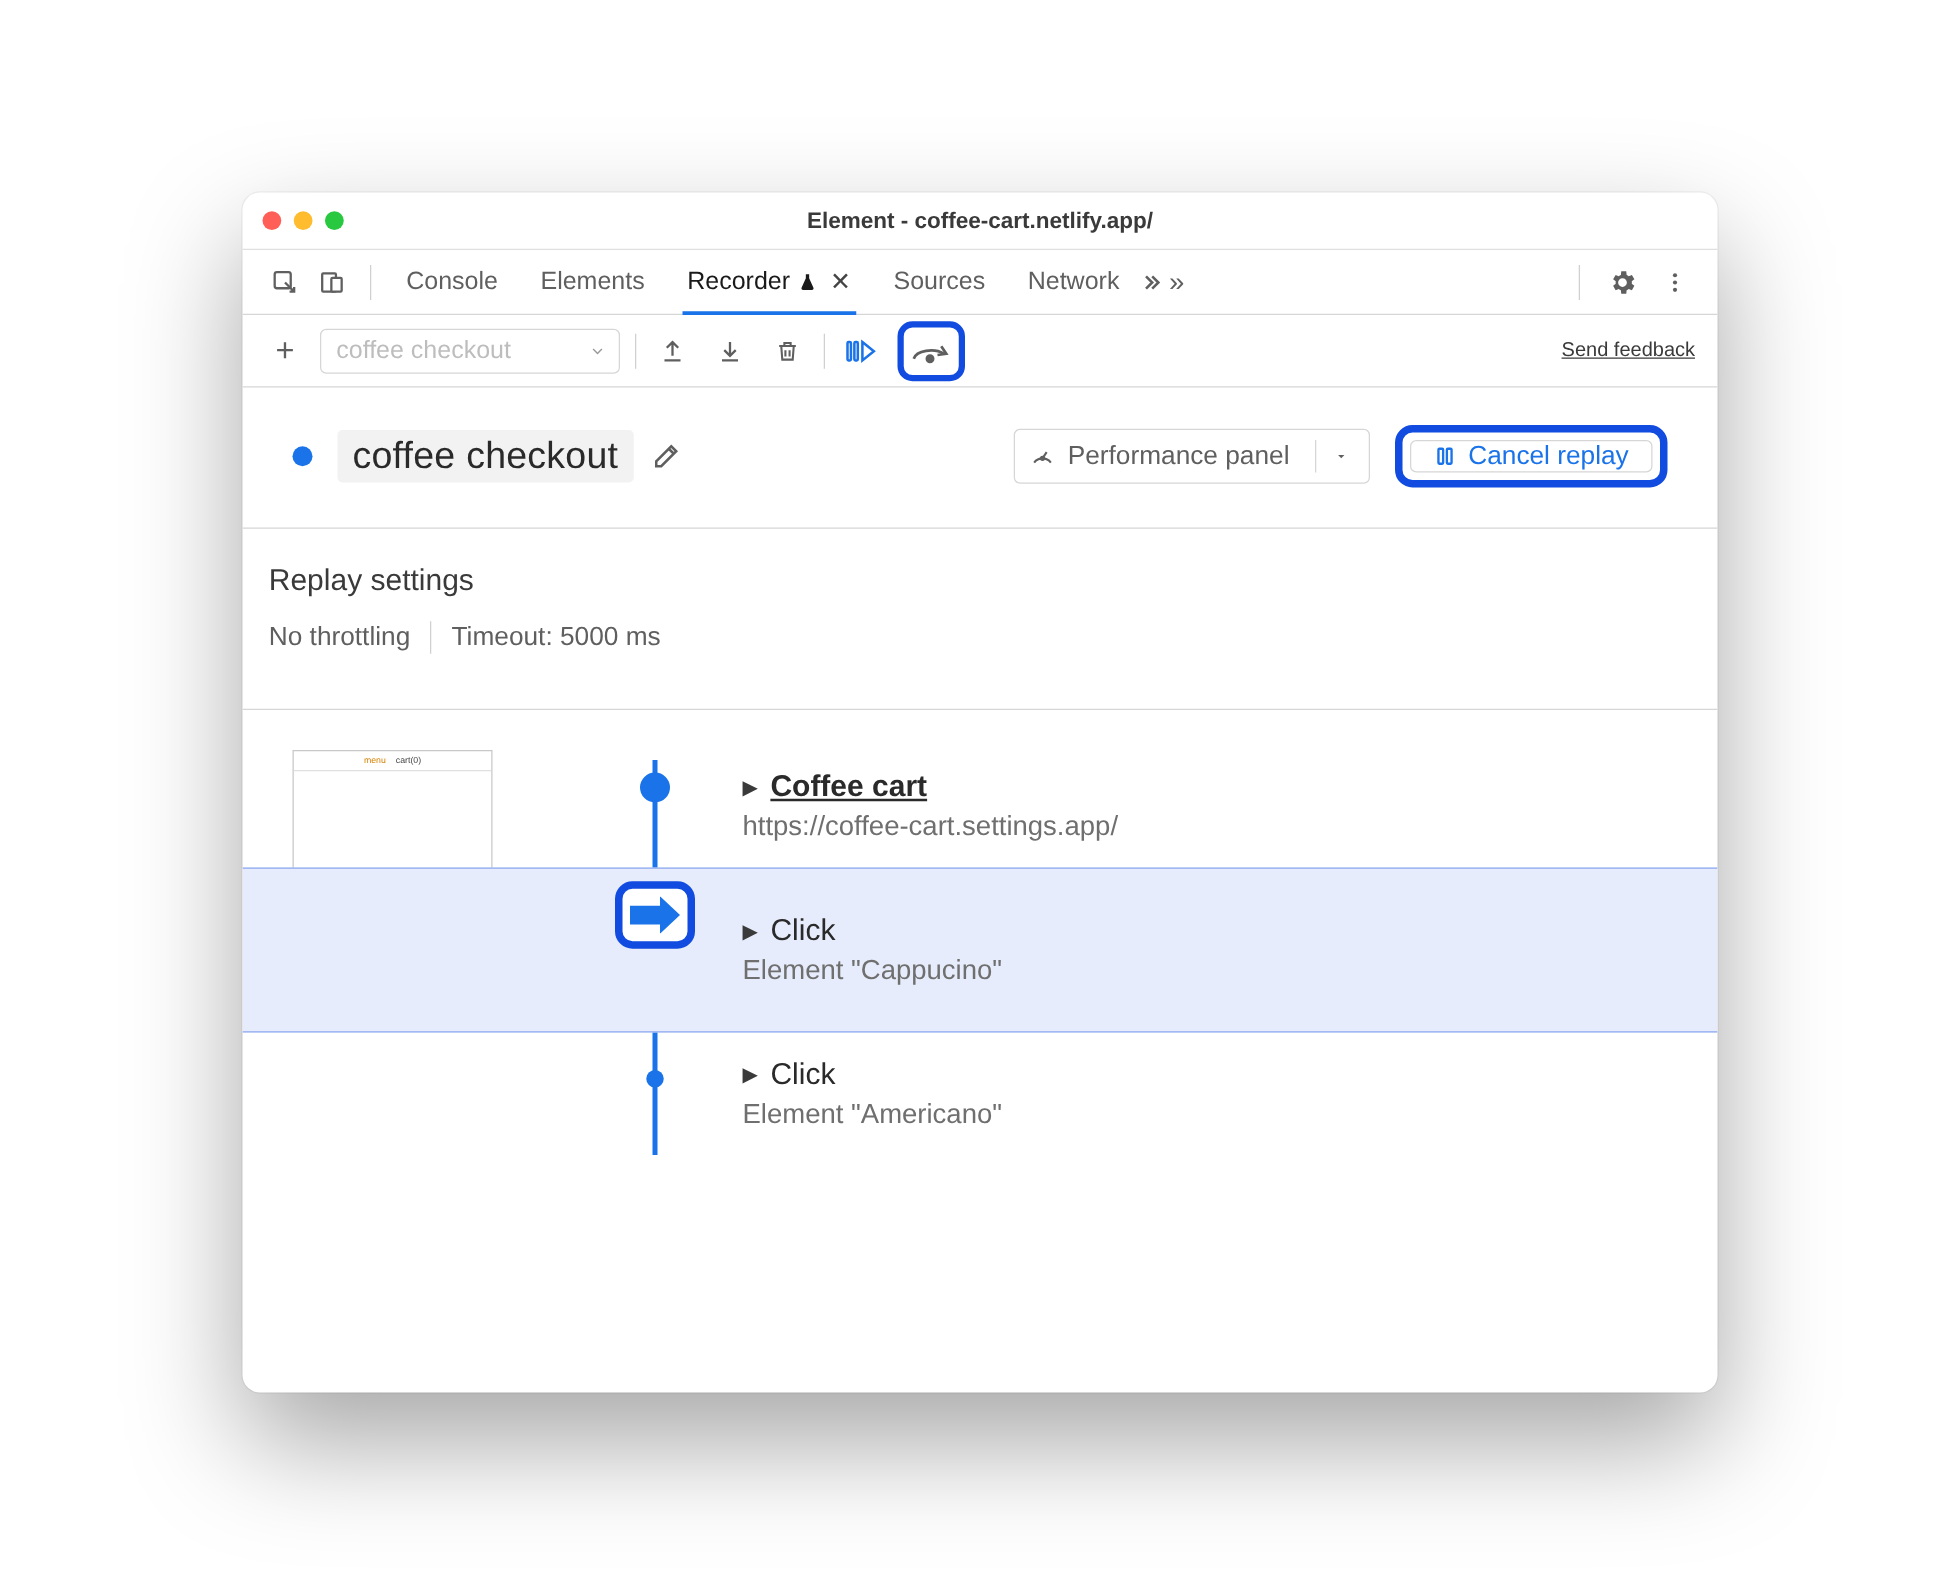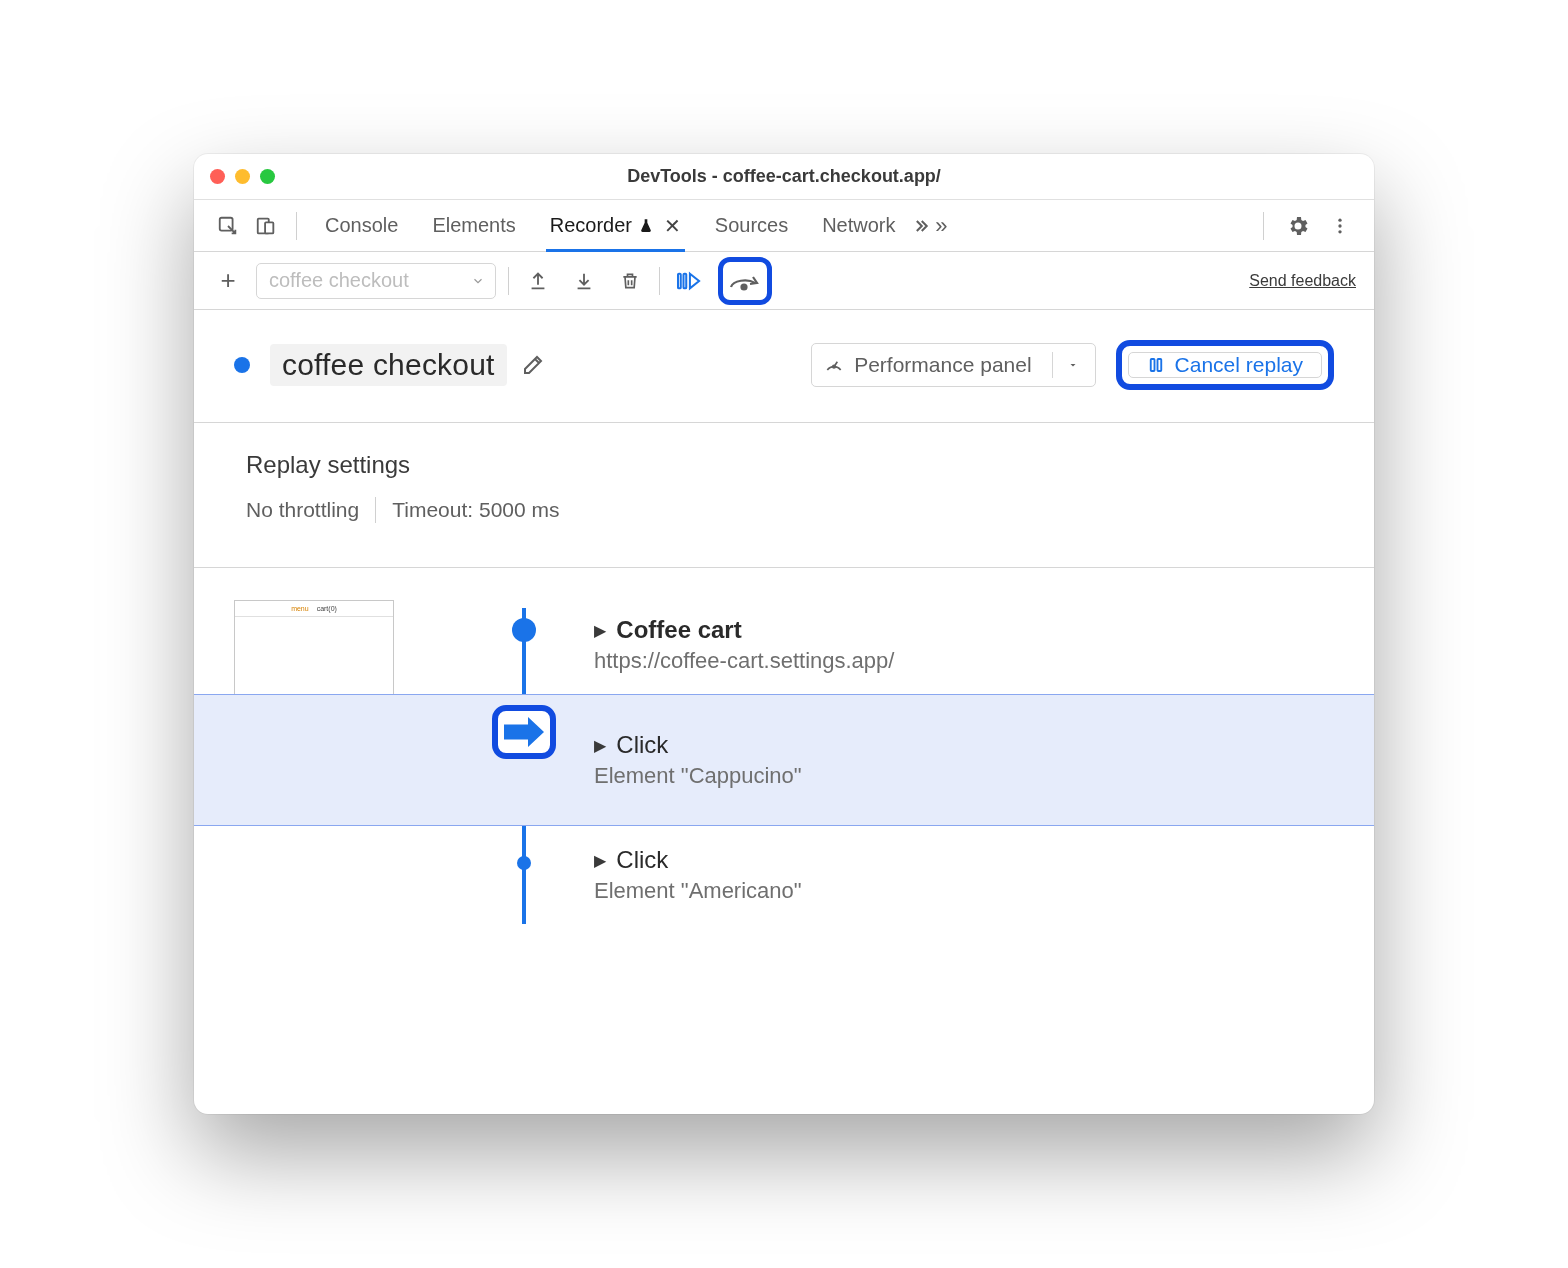--- a/index.html
+++ b/index.html
@@ -98,21 +98,21 @@
     .cancel-wrap {
       border:6px solid #114be0; border-radius:14px; padding:6px;
     }
     .cancel-btn {
       border:1px solid #d6d6d6; border-radius:5px; height:26px; padding:0 18px;
       display:flex; align-items:center; gap:10px; color:#1a73e8; font-size:21px; font-weight:500;
       background:#fff;
     }
     
     .settings {
-      display:flex; padding: 28px 40px 44px 52px; border-bottom:1px solid #d6d6d6;
+      display:flex; padding: 28px 40px 44px 21px; border-bottom:1px solid #d6d6d6;
     }
     .settings .col { display:flex; flex-direction:column; gap:18px; }
     .settings .col.left { flex:1; }
     .settings h3 { font-size:24px; color:#3a3a3a; font-weight:400; }
     .settings .vals { display:flex; align-items:center; gap:16px; color:#5f5f5f; font-size:21px; }
     .settings .vsep { width:1px; height:26px; background:#d0d0d0; }
     
     .steps { position:relative; padding: 28px 0 0 0; }
     .thumb {
       position:absolute; left:40px; top:32px; width:160px; height:200px;
@@ -128,42 +128,42 @@
     .marker.arrow-wrap {
       left:298px; top:10px;
       border:6px solid #114be0; border-radius:14px; padding:6px; background:#fff;
     }
     .arrow-shape {
       width:40px; height:30px; background:#1a73e8;
       clip-path: polygon(0 25%, 60% 25%, 60% 0, 100% 50%, 60% 100%, 60% 75%, 0 75%);
     }
     .step .tri { color:#3a3a3a; margin-right:10px; display:inline-block; transform: translateY(-2px);}
     .step .title-l { font-size:24px; color:#2a2a2a; }
-    .step .title-l.bold { font-weight:700; }
+    .step .title-l.bold { font-weight:700;text-decoration:underline; }
     .step .sub { font-size:22px; color:#6f6f6f; margin-top:4px; }
     .step.highlighted {
       background:#e6ecfb;
       border-top:1px solid #8aa7f0;
       border-bottom:1px solid #8aa7f0;
       padding-top:36px; padding-bottom:36px;
     }
     svg { display:block; }
   </style>
 </head>
 <body>
 
 <div class="window">
 
   <div class="titlebar">
     <div class="traffic">
       <div class="dot red"></div>
       <div class="dot yellow"></div>
       <div class="dot green"></div>
     </div>
-    <div class="title">DevTools - coffee-cart.checkout.app/</div>
+    <div class="title">Element - coffee-cart.netlify.app/</div>
   </div>
 
   <div class="tabbar">
     <div class="icon-btn">
       <svg width="22" height="22" viewBox="0 0 24 24" fill="none" stroke="currentColor" stroke-width="2">
           <rect x="3" y="3" width="14" height="14" rx="2"></rect>
           <path d="M12 12 L20 20 M16 20 L20 20 L20 16"></path>
         </svg>
     </div>
     <div class="icon-btn">

